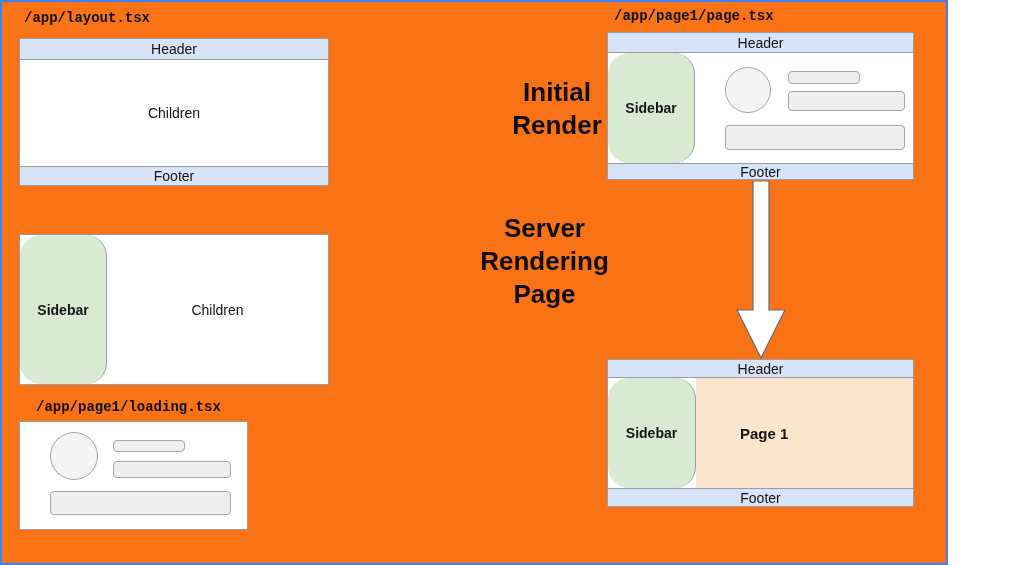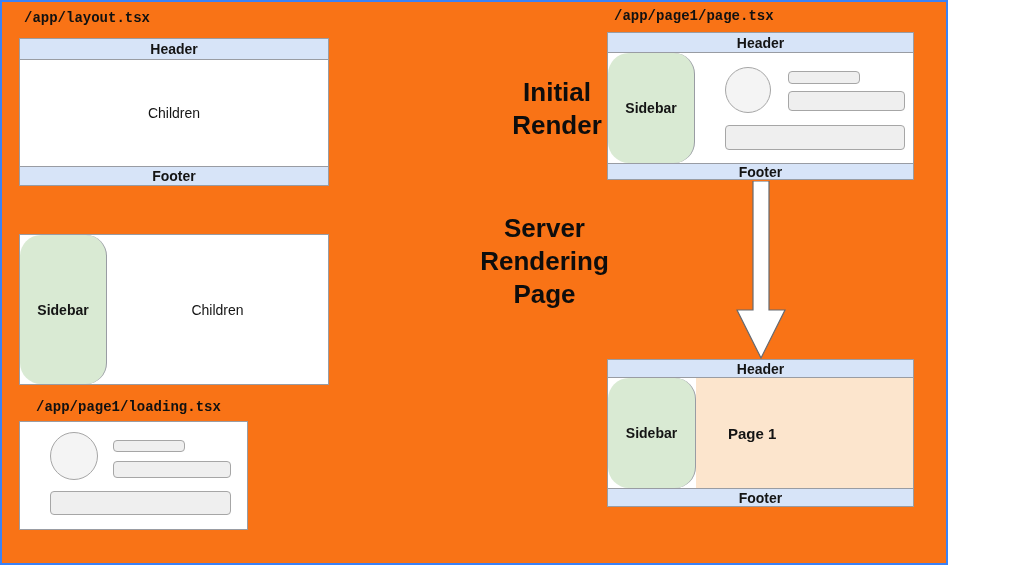--- a/index.html
+++ b/index.html
@@ -35,21 +35,21 @@
     box-sizing:border-box;
     border:1px solid var(--line);
     background:#fff;
     display:flex;
     flex-direction:column;
   }
   .strip{
     box-sizing:border-box;
     background:var(--blue);
     display:flex;align-items:center;justify-content:center;
-    font-size:14px;font-weight:700;
+    font-size:14px;font-weight:400;
     flex:0 0 auto;
   }
   .strip.top{border-bottom:1px solid var(--line);}
   .strip.bottom{border-top:1px solid var(--line);}
   .body-row{flex:1 1 auto;display:flex;min-height:0;}
   .sidebar{
     box-sizing:border-box;
     background:var(--green);
     border-right:1px solid var(--line);
     display:flex;align-items:center;justify-content:center;
@@ -63,21 +63,21 @@
     font-size:14px;font-weight:400;
     background:#fff;
     position:relative;
   }
   .orange-area{
     flex:1 1 auto;
     background:var(--orange);
     display:flex;align-items:center;
     font-size:15px;font-weight:700;
     box-sizing:border-box;
-    padding-left:32px;
+    padding-left:44px;
   }
   .skel{position:absolute;box-sizing:border-box;background:var(--skel-fill);border:1px solid var(--skel-line);}
   .skel.circle{border-radius:50%;background:#f4f4f4;}
   .skel.bar{border-radius:4px;}
   .stage-label{
     position:absolute;
     font-size:26px;font-weight:700;
     line-height:1.27;
     text-align:center;
     color:#0d0d0d;

